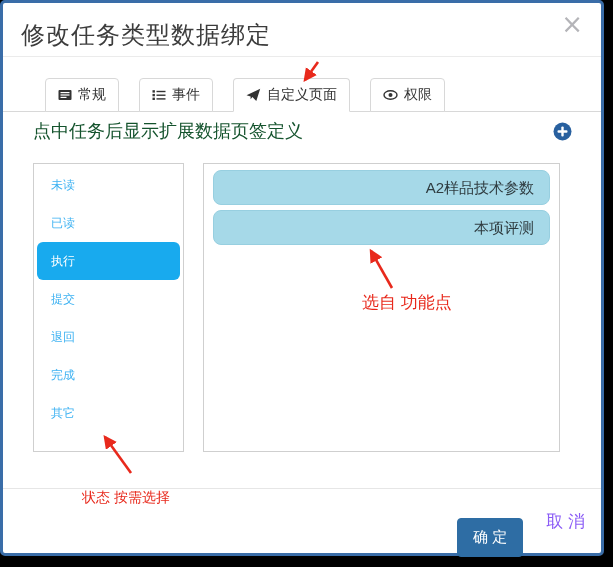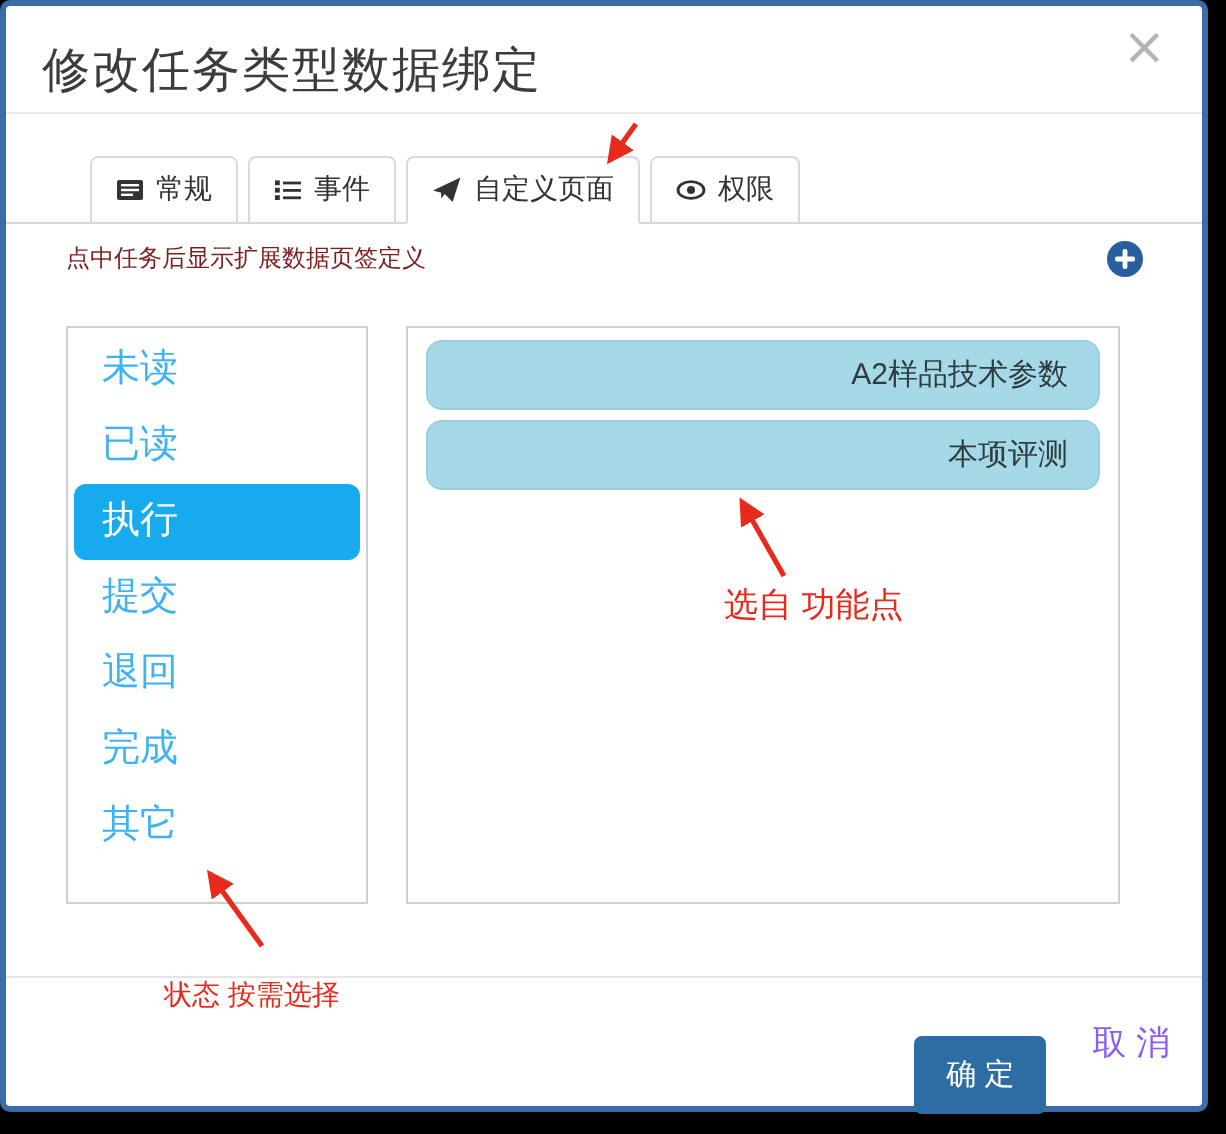--- a/index.html
+++ b/index.html
@@ -38,48 +38,48 @@
   
   .tab-row {
     position: absolute; top: 75px; left: 0; right: 0;
     display: flex; align-items: flex-end;
     padding-left: 42px;
     border-bottom: 1px solid #d8d8d8;
   }
   .tab {
     display: flex; align-items: center; gap: 6px;
     padding: 7px 12px;
-    margin-right: 5px; margin-bottom: -1px;
+    margin-right: 20px; margin-bottom: -1px;
     font-size: 14px; color: #333;
     background: #fff;
     border: 1px solid #d8d8d8;
     border-radius: 4px 4px 0 0;
     cursor: pointer; white-space: nowrap;
   }
   .tab.active { border-bottom-color: #fff; }
   .tab svg { display: block; }
 
   
   .section-row {
     position: absolute; top: 116px; left: 30px; right: 28px;
     display: flex; justify-content: space-between; align-items: center;
   }
-  .section-label { font-size: 12px; color: #7f1d1d; }
+  .section-label { font-size: 18px; color: #14532d; }
   .add-btn { border: none; background: none; cursor: pointer; width: 20px; height: 20px; padding: 0; }
   .add-btn svg { display: block; }
 
   
   .panels { position: absolute; top: 160px; left: 30px; display: flex; gap: 19px; }
   .status-box {
     width: 151px; height: 289px;
     border: 1px solid #cfcfcf; background: #fff;
     padding-top: 2px; overflow: hidden;
   }
   .status-item {
-    font-size: 19px; line-height: 16px;
+    font-size: 12px; line-height: 16px;
     padding: 11px 14px; margin: 0 3px;
     color: #3eb2f2; cursor: pointer;
     border-radius: 6px;
     font-family: Liberation Serif, serif;
   }
   .status-item.selected { background: #18aaee; color: #fff; }
   .pages-box {
     width: 357px; height: 289px;
     border: 1px solid #cfcfcf; background: #fff;
     padding-top: 6px; overflow: hidden;

